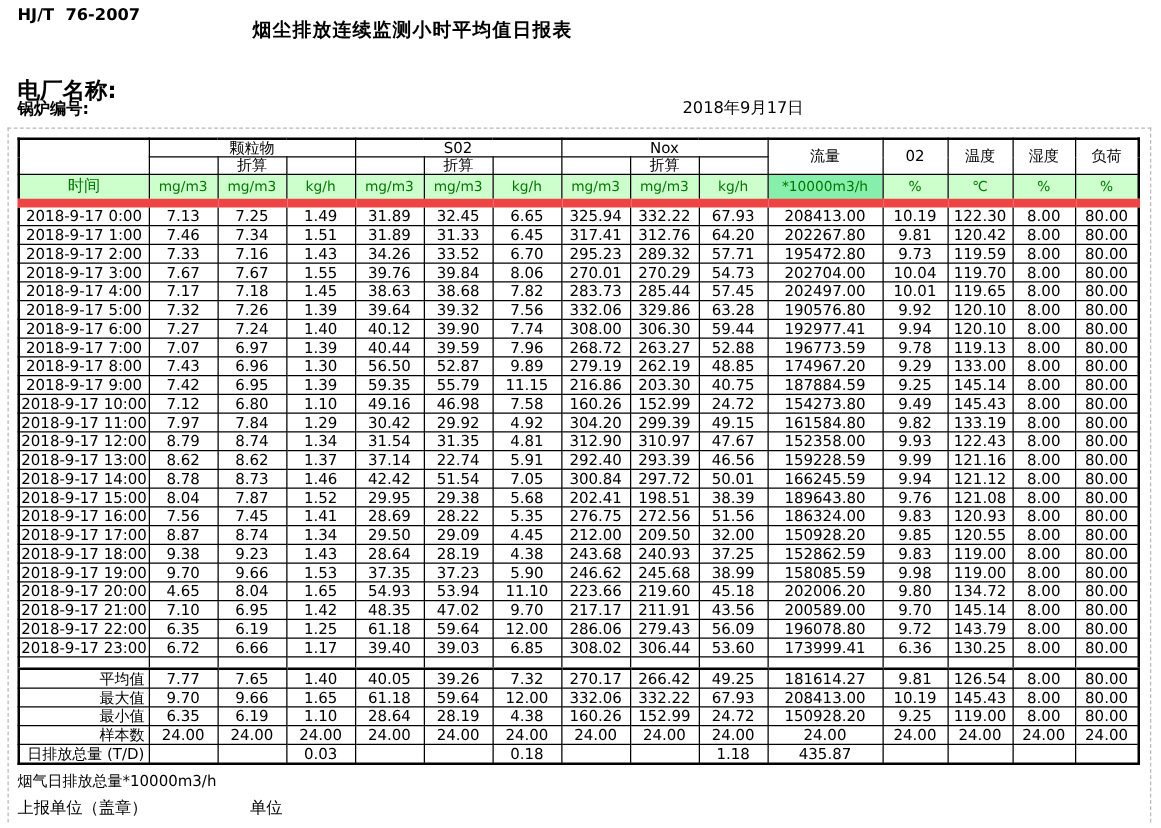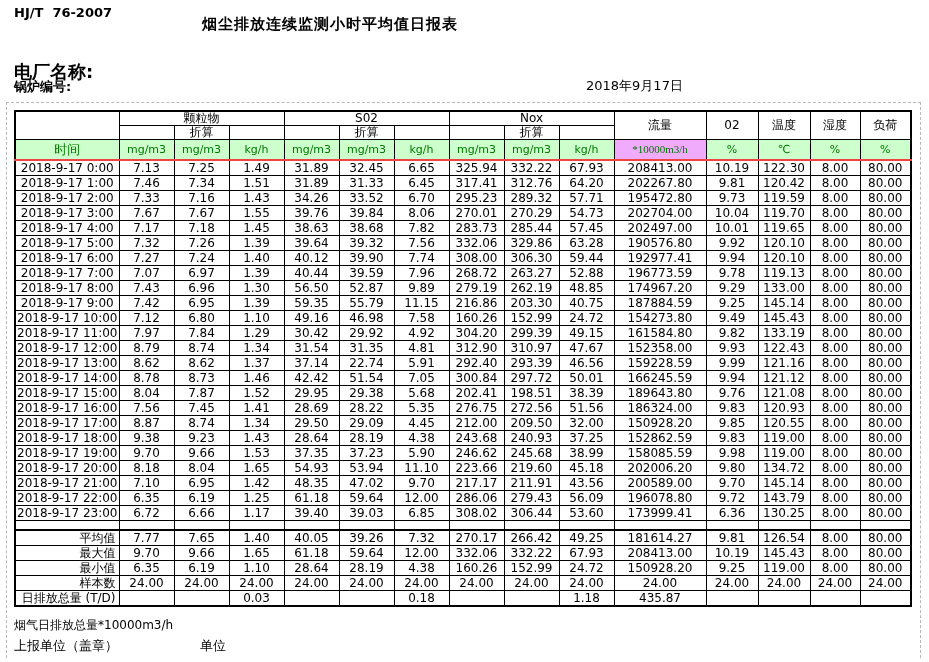--- a/index.html
+++ b/index.html
@@ -8,41 +8,41 @@
     position: relative;
     background: #ffffff;
     font-family: "DejaVu Sans", "Liberation Sans", sans-serif;
     color: #000;
     overflow: hidden;
   }
   .std     { position:absolute; left:14px;  top:5px;  font-weight:bold; font-size:13px; white-space:pre; }
   .title   { position:absolute; left:0;     top:15px; width:660px; text-align:center; font-weight:bold; font-size:15px; letter-spacing:1px; }
   .plant   { position:absolute; left:14px;  top:60px; font-weight:bold; font-size:18px; }
   .boiler  { position:absolute; left:14px;  top:78px; font-weight:bold; font-size:13px; }
-  .date    { position:absolute; left:586px; top:77px; font-size:13px; }
+  .date    { position:absolute; left:546px; top:77px; font-size:13px; }
 
   .pagebreak {
     position:absolute; left:6px; top:102px; width:915px; height:556px;
     border-top:1px dashed #b8b8b8; border-left:1px dashed #b8b8b8; border-right:1px dashed #b8b8b8;
     pointer-events:none;
   }
 
   table.report {
     position:absolute; left:14px; top:110px;
     border-collapse:collapse; table-layout:fixed;
     border:2px solid #000;
   }
   table.report td {
     border:1px solid #000;
     font-size:12px; text-align:center;
     white-space:nowrap; overflow:hidden;
     height:14px; line-height:14px; padding:0;
   }
   tr.h1 td, tr.h2 td { height:13px; line-height:13px; font-size:12px;text-align:center; }
-  tr.h3 td { height:19px; line-height:19px; border-bottom:2px solid #ef4444; }
+  tr.h3 td { height:19px; line-height:19px; border-bottom:7px solid #ef4444; }
   tr.green td { background:#ccffcc; color:#007700; font-size:11px; }
   tr.green td.time { font-size:13px; }
   td.num  { text-align:right; padding-right:5px; }
   td.tval { text-align:right; padding-right:2px; }
   td.slabel { position:relative; overflow:visible;margin-left:36px; }
   td.slabel span { position:absolute; right:3px; top:0; line-height:14px; white-space:nowrap; }
   tr.empty td { height:9px; border-bottom:2px solid #000; }
 
   .footnote    { position:absolute; left:14px;  top:617px; font-size:12px; }
   .report-unit { position:absolute; left:14px;  top:637px; font-size:13px; }
@@ -104,21 +104,21 @@
         <td class="time" style="background: rgb(204, 255, 204); color: rgb(0, 119, 0);">时间</td>
         <td class="" style="background: rgb(204, 255, 204); color: rgb(0, 119, 0);">mg/m3</td>
         <td class="" style="background: rgb(204, 255, 204); color: rgb(0, 119, 0);">mg/m3</td>
         <td class="" style="background: rgb(204, 255, 204); color: rgb(0, 119, 0);">kg/h</td>
         <td class="" style="background: rgb(204, 255, 204); color: rgb(0, 119, 0);">mg/m3</td>
         <td class="" style="background: rgb(204, 255, 204); color: rgb(0, 119, 0);">mg/m3</td>
         <td class="" style="background: rgb(204, 255, 204); color: rgb(0, 119, 0);">kg/h</td>
         <td class="" style="background: rgb(204, 255, 204); color: rgb(0, 119, 0);">mg/m3</td>
         <td class="" style="background: rgb(204, 255, 204); color: rgb(0, 119, 0);">mg/m3</td>
         <td class="" style="background: rgb(204, 255, 204); color: rgb(0, 119, 0);">kg/h</td>
-        <td class="" style="background: #f0abfc; color: rgb(0, 119, 0); font-family: Liberation Serif, serif;">*10000m3/h</td>
+        <td class="" style="background: #86efac; color: rgb(0, 119, 0);">*10000m3/h</td>
         <td class="" style="background: rgb(204, 255, 204); color: rgb(0, 119, 0);">%</td>
         <td class="" style="background: rgb(204, 255, 204); color: rgb(0, 119, 0);">℃</td>
         <td class="" style="background: rgb(204, 255, 204); color: rgb(0, 119, 0);">%</td>
         <td class="" style="background: rgb(204, 255, 204); color: rgb(0, 119, 0);">%</td>
       </tr>
       <tr class="r">
         <td class="time tval">2018-9-17 0:00</td>
         <td class="num">7.13</td>
         <td class="num">7.25</td>
         <td class="num">1.49</td>
@@ -452,21 +452,21 @@
         <td class="num">245.68</td>
         <td class="num">38.99</td>
         <td class="num">158085.59</td>
         <td class="num">9.98</td>
         <td class="num">119.00</td>
         <td class="num">8.00</td>
         <td class="num">80.00</td>
       </tr>
       <tr class="r">
         <td class="time tval">2018-9-17 20:00</td>
-        <td class="num">8.18</td>
+        <td class="num">4.65</td>
         <td class="num">8.04</td>
         <td class="num">1.65</td>
         <td class="num">54.93</td>
         <td class="num">53.94</td>
         <td class="num">11.10</td>
         <td class="num">223.66</td>
         <td class="num">219.60</td>
         <td class="num">45.18</td>
         <td class="num">202006.20</td>
         <td class="num">9.80</td>

